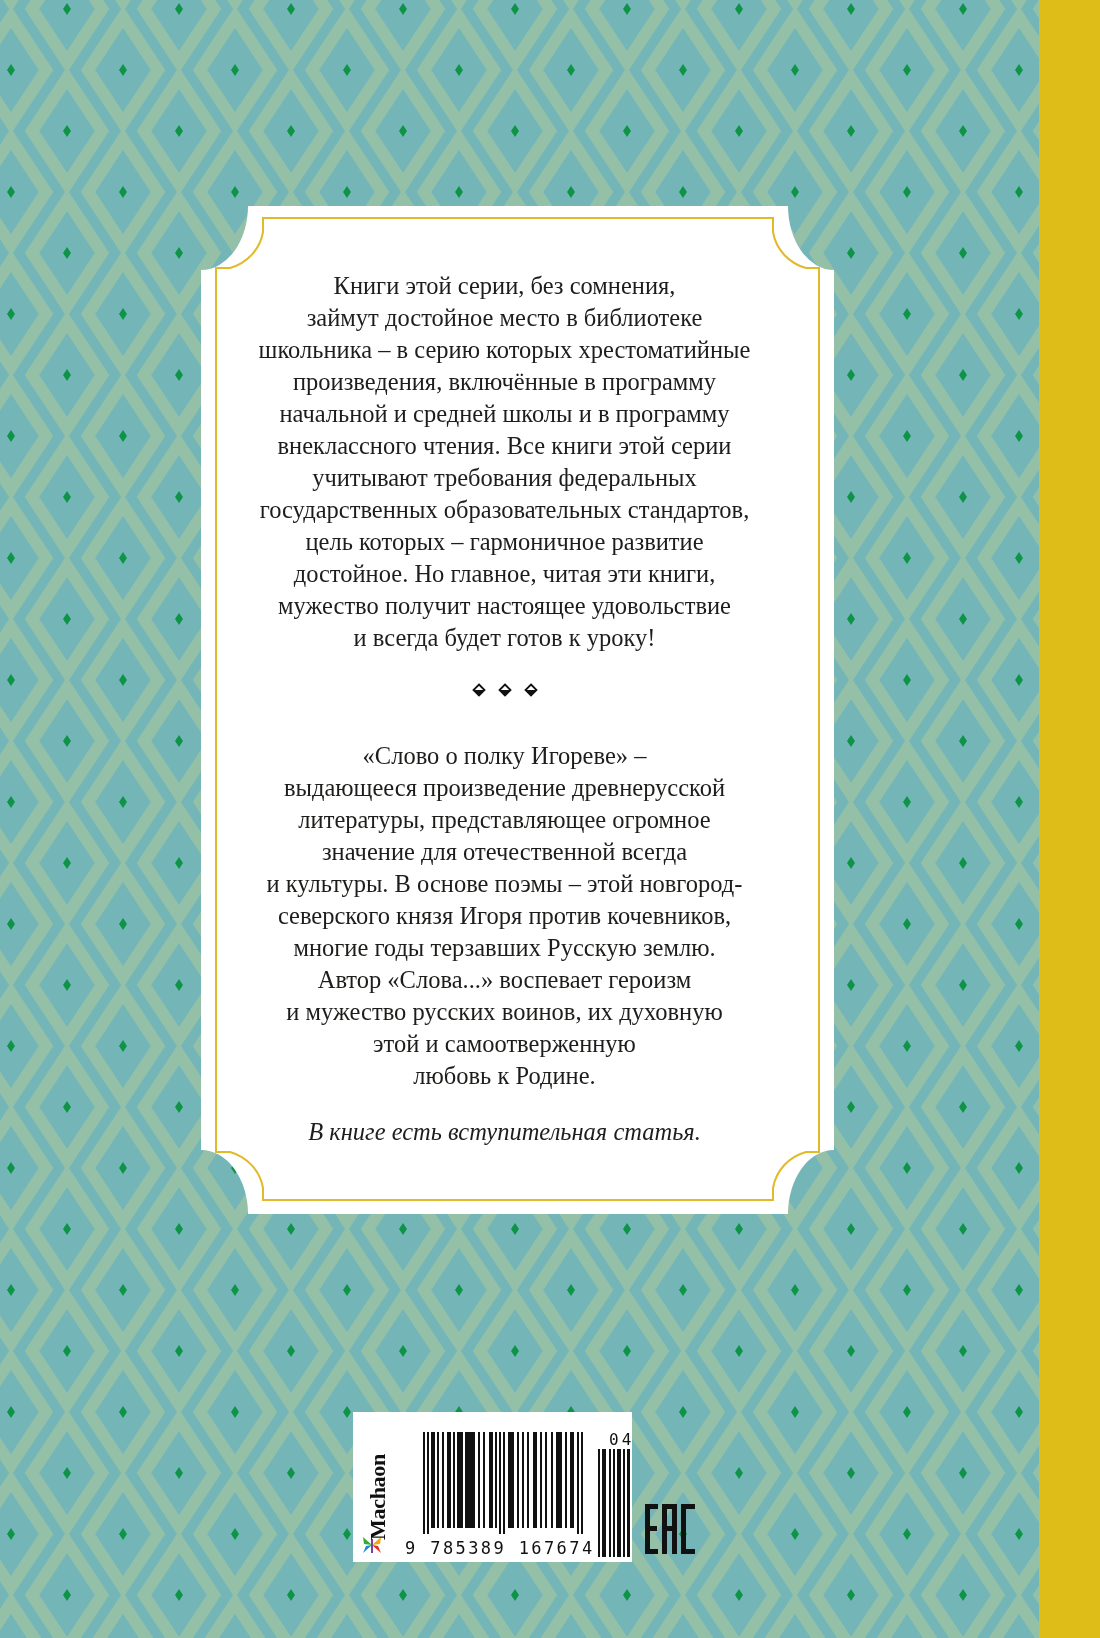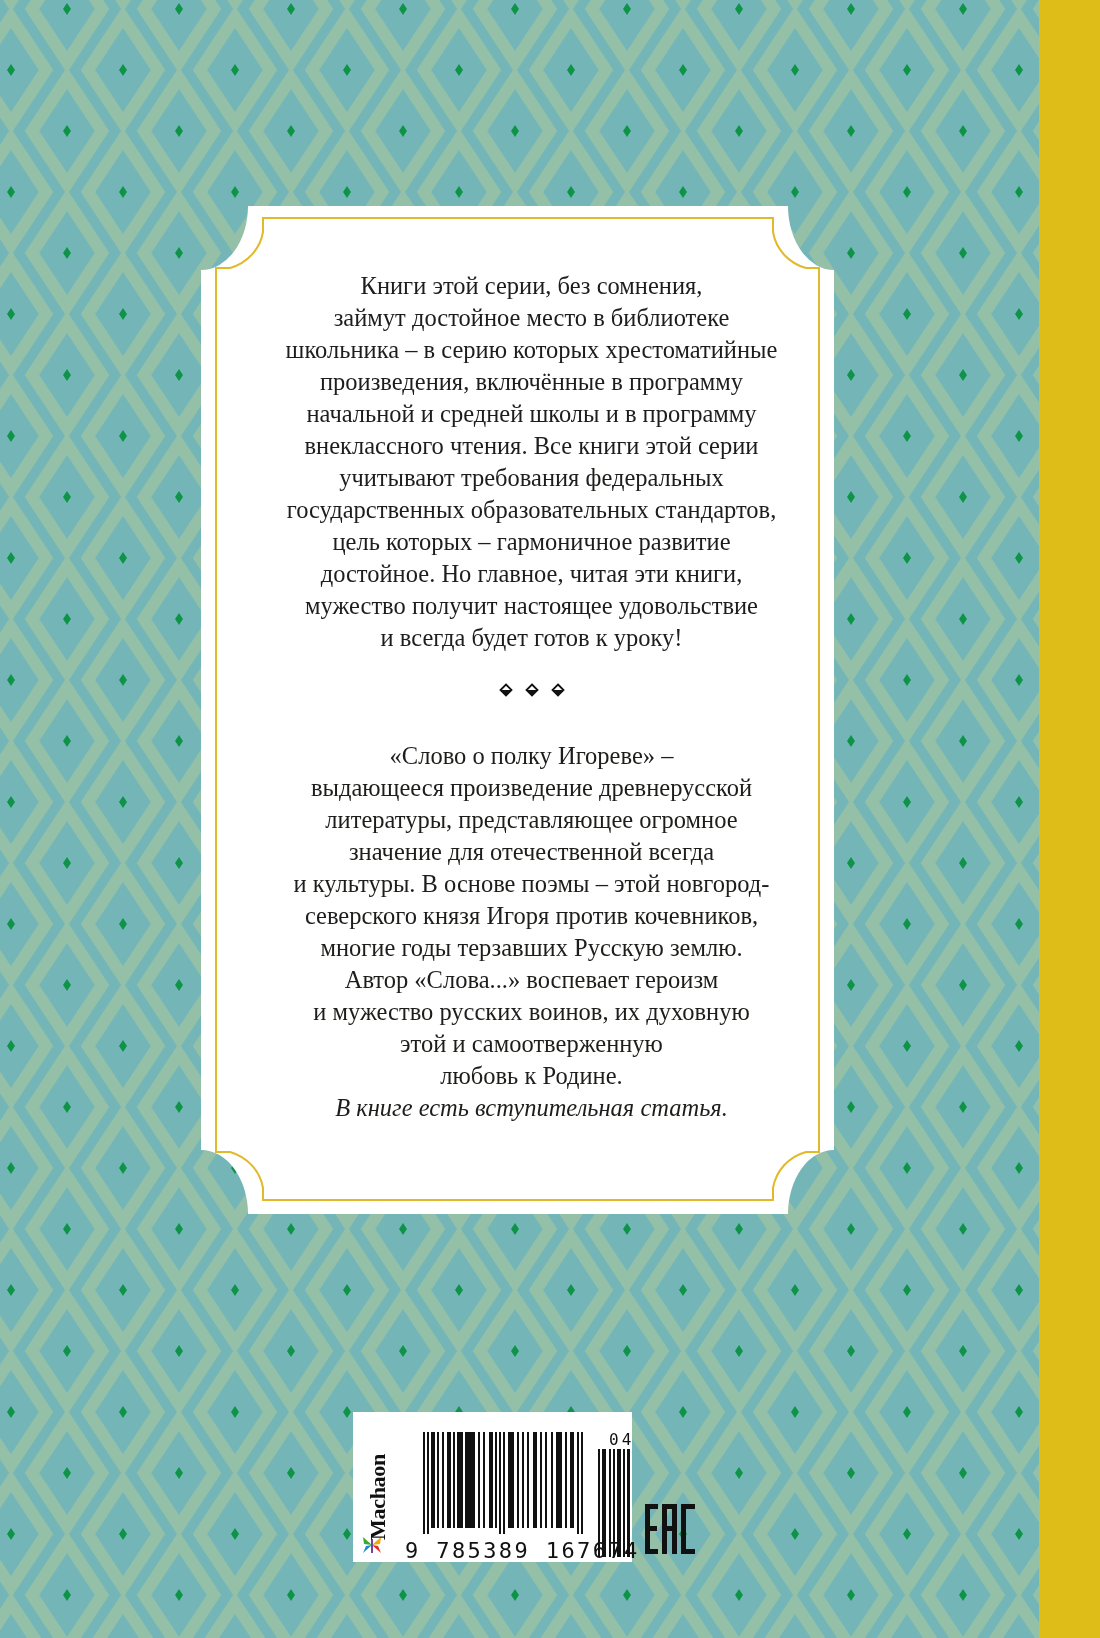--- a/index.html
+++ b/index.html
@@ -7,50 +7,50 @@
     width: 1100px; height: 1638px; position: relative; overflow: hidden;
     background: #74B6B8;
   }
   .pattern { position: absolute; left: 0; top: 0; width: 1040px; height: 1638px; }
   .spine-stripe {
     position: absolute; left: 1039px; top: 0; width: 61px; height: 1638px;
     background: #DFBD18;
   }
   .panel { position: absolute; left: 0; top: 0; width: 1100px; height: 1638px; pointer-events: none; }
   .text-area {
-    position: absolute; left: 230px; top: 270px; width: 603px;
+    position: absolute; left: 203px; top: 270px; width: 603px;
     text-align: center; color: #1d1d1b;
     font-family: "Liberation Serif", "DejaVu Serif", serif;
     font-size: 24.5px; line-height: 32px;
   }
   .para p { margin: 0; white-space: nowrap; }
   .ornament {
     margin-top: 20px; height: 32px; display: flex; justify-content: center; gap: 12px; align-items: center;
   }
   .ornament .orn { width: 14px; height: 14px; display: inline-block; }
   .para2 { margin-top: 34px; }
   .note {
-    font-style: italic; white-space: nowrap;
+    margin-top: 24px; font-style: italic; white-space: nowrap;
   }
   .barcode-box {
     position: absolute; left: 353px; top: 1412px; width: 279px; height: 150px;
     background: #ffffff;
   }
   .publisher-logo {
     position: absolute; left: 2px; top: 0; width: 40px; height: 150px;
   }
   .publisher-text {
     position: absolute; left: 20px; top: 10px;
     transform-origin: 0 0; transform: translate(-10px, 118px) rotate(-90deg);
     font-family: "Liberation Serif", serif; font-weight: bold; font-size: 22px;
     color: #111; white-space: nowrap; letter-spacing: -0.3px;
   }
   .isbn-digits {
     position: absolute; left: 52px; top: 126px;
-    font-family: "DejaVu Sans Mono", monospace; font-size: 22px; color: #111;
+    font-family: "DejaVu Sans Mono", monospace; font-size: 17px; color: #111;
     letter-spacing: 2.4px; white-space: nowrap;
   }
   .addon-digits {
     position: absolute; left: 256px; top: 18px;
     font-family: "DejaVu Sans Mono", monospace; font-size: 16px; color: #111;
     letter-spacing: 3px;
   }
   .eac-mark {
     position: absolute; left: 645px; top: 1504px; width: 50px; height: 50px;
   }

